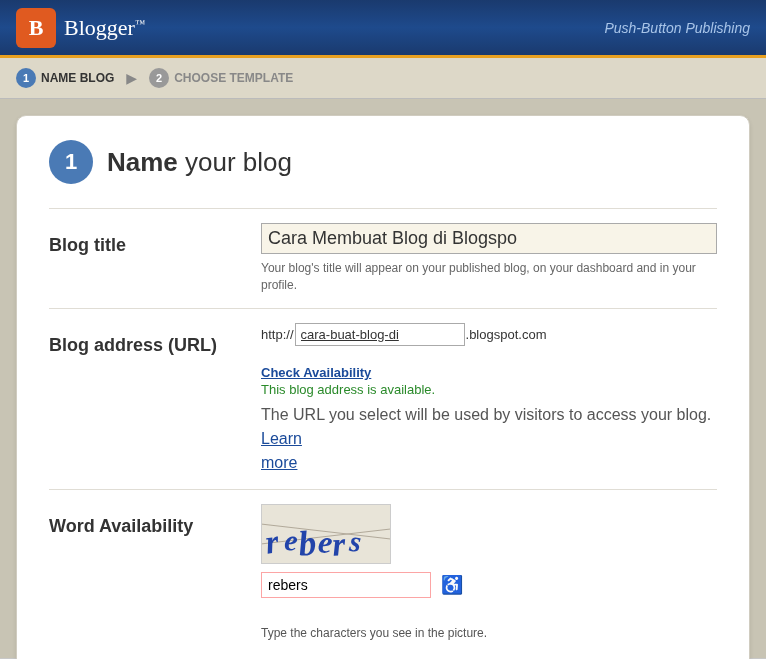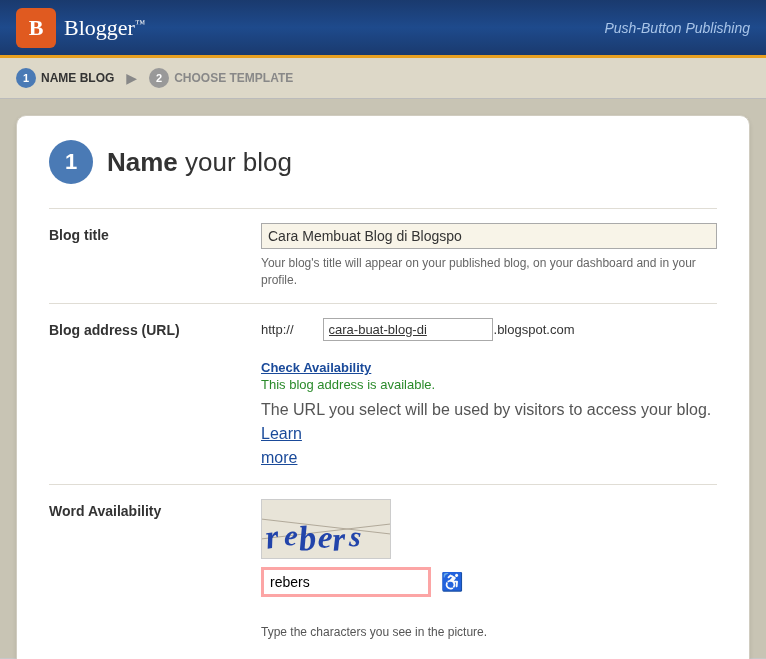--- a/index.html
+++ b/index.html
@@ -144,35 +144,36 @@
 
     
     .form-row {
       display: flex;
       align-items: flex-start;
       padding: 14px 0;
       border-top: 1px solid #e0ddd5;
     }
     .form-label {
       width: 212px;
-      font-size: 14px;
+      font-size: 18px;
       font-weight: bold;
       color: #333;
       padding-top: 4px;
       flex-shrink: 0;
+      margin-top: 8px;
     }
     .form-field {
       flex: 1;
     }
 
     
     .blog-title-input {
       width: 100%;
       padding: 4px 6px;
-      font-size: 14px;
+      font-size: 18px;
       border: 1px solid #aaa;
       background: #f8f4e8;
       color: #333;
       outline: none;
     }
     .field-hint {
       font-size: 12px;
       color: #666;
       margin-top: 6px;
       line-height: 1.4;
@@ -191,21 +192,20 @@
     }
     .url-input {
       font-size: 13px;
       border: 1px solid #aaa;
       padding: 3px 5px;
       color: #333;
       background: white;
       outline: none;
       width: 170px;
       text-decoration: underline;
-      margin-left: 28px;
     }
     .url-suffix {
       font-size: 13px;
       color: #333;
     }
     .check-availability {
       display: block;
       color: #1a4a9a;
       font-size: 13px;
       font-weight: bold;
@@ -247,21 +247,21 @@
       height: 60px;
     }
     .captcha-row {
       display: flex;
       align-items: center;
       gap: 10px;
       margin-bottom: 8px;
     }
     .captcha-input {
       font-size: 14px;
-      border: 3px solid #fca5a5;
+      border: 1px solid #fca5a5;
       padding: 4px 6px;
       width: 170px;
       outline: none;
     }
     .accessibility-icon {
       font-size: 18px;
       color: #555;
       cursor: pointer;
     }
     .captcha-hint {

